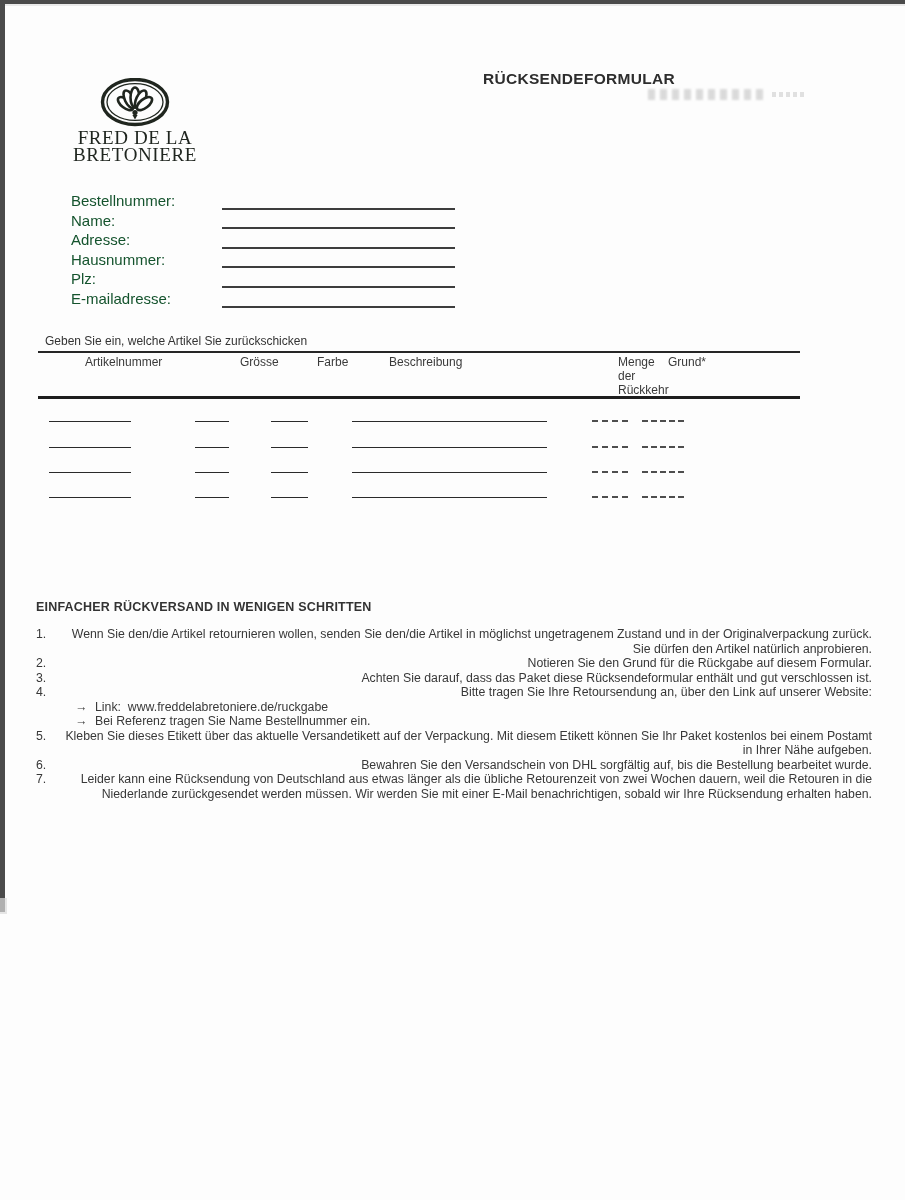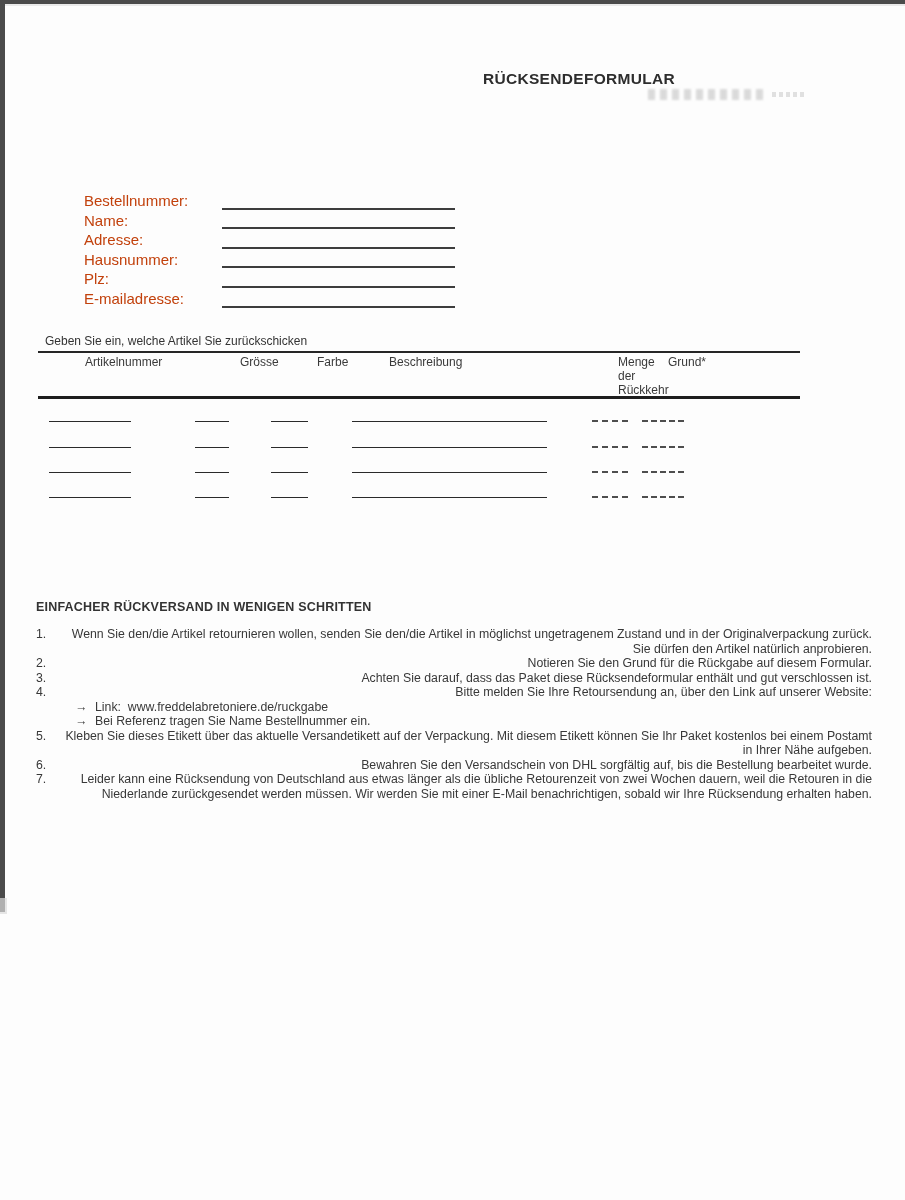--- a/index.html
+++ b/index.html
@@ -20,21 +20,21 @@
   .logo-text { font-family:"Liberation Serif", serif; font-size:19px; line-height:16.5px; letter-spacing:0.6px; color:#1f251f; white-space:nowrap; }
 
   
   .title { position:absolute; left:483px; top:70px; font-size:15.5px; font-weight:bold; letter-spacing:0.3px; color:#2d2d2d; }
   .smudge  { position:absolute; left:648px; top:89px; width:118px; height:11px; opacity:.5; filter:blur(1px);
              background:repeating-linear-gradient(90deg,#b9b9b9 0 7px, transparent 7px 12px); }
   .smudge2 { position:absolute; left:772px; top:92px; width:34px; height:5px; opacity:.45; filter:blur(0.6px);
              background:repeating-linear-gradient(90deg,#bdbdbd 0 4px, transparent 4px 7px); }
 
   
-  .field-label { position:absolute; left:84px; font-size:15px; line-height:18px; color:#c2410c; }
+  .field-label { position:absolute; left:71px; font-size:15px; line-height:18px; color:#14532d; }
   .field-line  { position:absolute; left:222px; width:233px; height:0; border-bottom:2px solid #3d3d3d; }
 
   
   .table-intro { position:absolute; left:45px; top:334px; font-size:12px; color:#333; }
   .tline-top   { position:absolute; left:38px; top:351px; width:762px; height:2px; background:#262626; }
   .tline-thick { position:absolute; left:38px; top:396px; width:762px; height:3px; background:#1e1e1e; }
   .col-h { position:absolute; top:355px; font-size:12px; line-height:14px; color:#3a3a3a;margin-left:40px; }
   .cell-line { position:absolute; height:0; border-bottom:1.6px solid #2a2a2a; }
   .cell-dash { border-bottom:2px dashed #4e4e4e; }
   .c1{left:49px;width:82px} .c2{left:195px;width:34px} .c3{left:271px;width:37px}
@@ -53,20 +53,37 @@
 </head>
 <body>
 
 <div class="page">
 
   <div class="edge-top"></div>
   <div class="edge-top-l"></div>
   <div class="edge-left"></div>
   <div class="edge-speck"></div>
 
+  <div class="logo">
+    <svg width="72" height="50" viewBox="0 0 72 50">
+      <ellipse cx="36" cy="24" rx="32.5" ry="22.5" fill="none" stroke="#20261f" stroke-width="3.4"></ellipse>
+      <ellipse cx="36" cy="24" rx="28" ry="18.3" fill="none" stroke="#20261f" stroke-width="1.3"></ellipse>
+      <g stroke="#20261f" stroke-width="2.6" fill="#ffffff">
+        <ellipse cx="36" cy="21" rx="4.4" ry="9" transform="rotate(-52 36 33)"></ellipse>
+        <ellipse cx="36" cy="20" rx="4.4" ry="9.6" transform="rotate(-26 36 33)"></ellipse>
+        <ellipse cx="36" cy="19.5" rx="4.5" ry="10"></ellipse>
+        <ellipse cx="36" cy="20" rx="4.4" ry="9.6" transform="rotate(26 36 33)"></ellipse>
+        <ellipse cx="36" cy="21" rx="4.4" ry="9" transform="rotate(52 36 33)"></ellipse>
+      </g>
+      <circle cx="36" cy="34.5" r="2.6" fill="#20261f"></circle>
+      <path d="M33.4 37 L38.6 37 L36 41.5 Z" fill="#20261f"></path>
+    </svg>
+    <div class="logo-text">FRED DE LA</div>
+    <div class="logo-text">BRETONIERE</div>
+  </div>
 
   <div class="title">RÜCKSENDEFORMULAR</div>
   <div class="smudge"></div>
   <div class="smudge2"></div>
 
   <div class="field-label" style="top:192px">Bestellnummer:</div>
   <div class="field-label" style="top:211.6px">Name:</div>
   <div class="field-label" style="top:231.2px">Adresse:</div>
   <div class="field-label" style="top:250.8px">Hausnummer:</div>
   <div class="field-label" style="top:270.4px">Plz:</div>
@@ -134,21 +151,21 @@
     <div class="li">
       <span class="num">2.</span>
       <span class="txt">Notieren Sie den Grund für die Rückgabe auf diesem Formular.</span>
     </div>
     <div class="li">
       <span class="num">3.</span>
       <span class="txt">Achten Sie darauf, dass das Paket diese Rücksendeformular enthält und gut verschlossen ist.</span>
     </div>
     <div class="li">
       <span class="num">4.</span>
-      <span class="txt">Bitte melden Sie Ihre Retoursendung an, über den Link auf unserer Website:</span>
+      <span class="txt">Bitte tragen Sie Ihre Retoursendung an, über den Link auf unserer Website:</span>
     </div>
     <div class="sub">
       <span class="arrow">→</span>
       <span class="txt">Link:  www.freddelabretoniere.de/ruckgabe</span>
     </div>
     <div class="sub">
       <span class="arrow">→</span>
       <span class="txt">Bei Referenz tragen Sie Name Bestellnummer ein.</span>
     </div>
     <div class="li">

